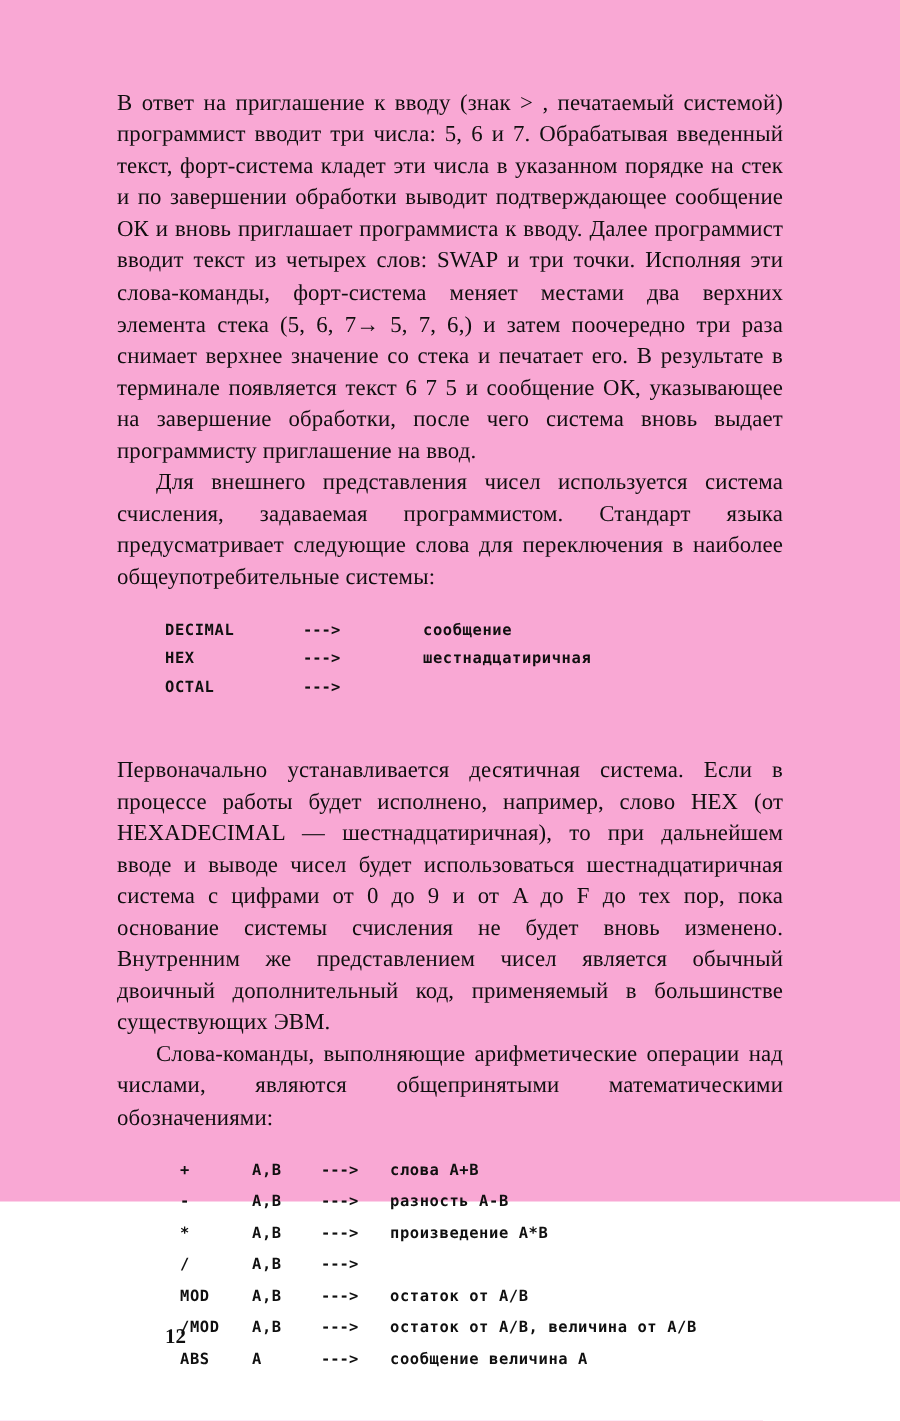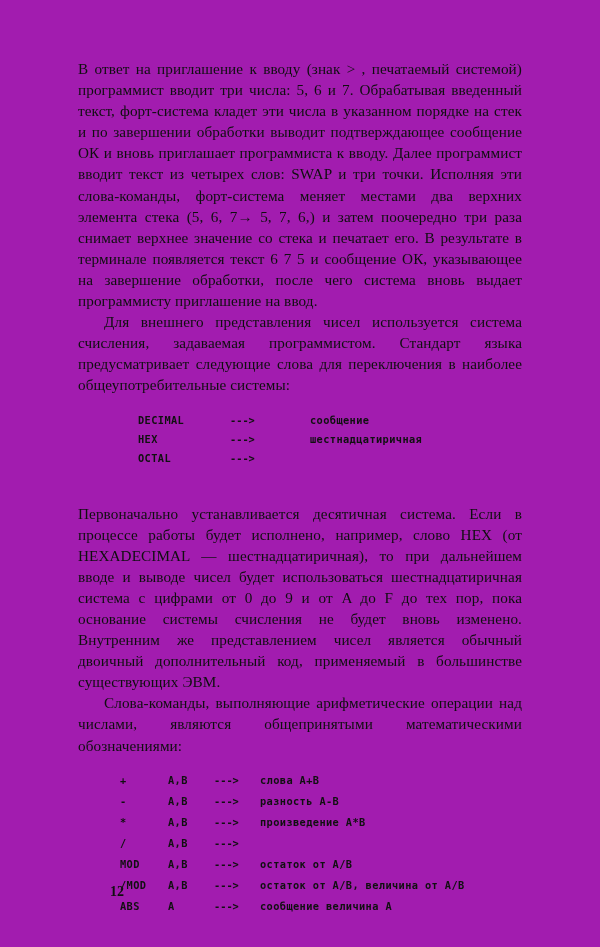--- a/index.html
+++ b/index.html
@@ -12,22 +12,22 @@
     height: 947px;
     position: relative;
     font-family: "Liberation Serif", serif;
     color: #111111;
     overflow: hidden;
   }
   .page {
     position: absolute;
     left: 0; top: 0;
     width: 600px;
-    height: 947px;
-    background: #a21caf;
+    height: 801px;
+    background: #f9a8d4;
   }
   .content {
     position: absolute;
     left: 78px;
     top: 58px;
     width: 444px;
   }
   p.para {
     margin: 0;
     font-size: 15.2px;
@@ -47,21 +47,21 @@
     font-size: 10.3px;
     font-weight: bold;
     color: #101010;
     letter-spacing: 0.4px;
   }
   .codeblock .row {
     display: flex;
     align-items: baseline;
     height: 19px;
   }
-  .codeblock.first { margin-left: 60px; }
+  .codeblock.first { margin-left: 32px; }
   .codeblock.first .c1 { width: 92px; }
   .codeblock.first .c2 { width: 80px; letter-spacing: 0px; }
   .codeblock.first .c3 { width: 200px; }
 
   .codeblock.second { margin-left: 42px; }
   .codeblock.second .c1 { width: 48px; }
   .codeblock.second .c2 { width: 46px; }
   .codeblock.second .c3 { width: 46px; letter-spacing: 0px; }
   .codeblock.second .c4 { width: 260px; }
   .codeblock.second .row { height: 21px; }

